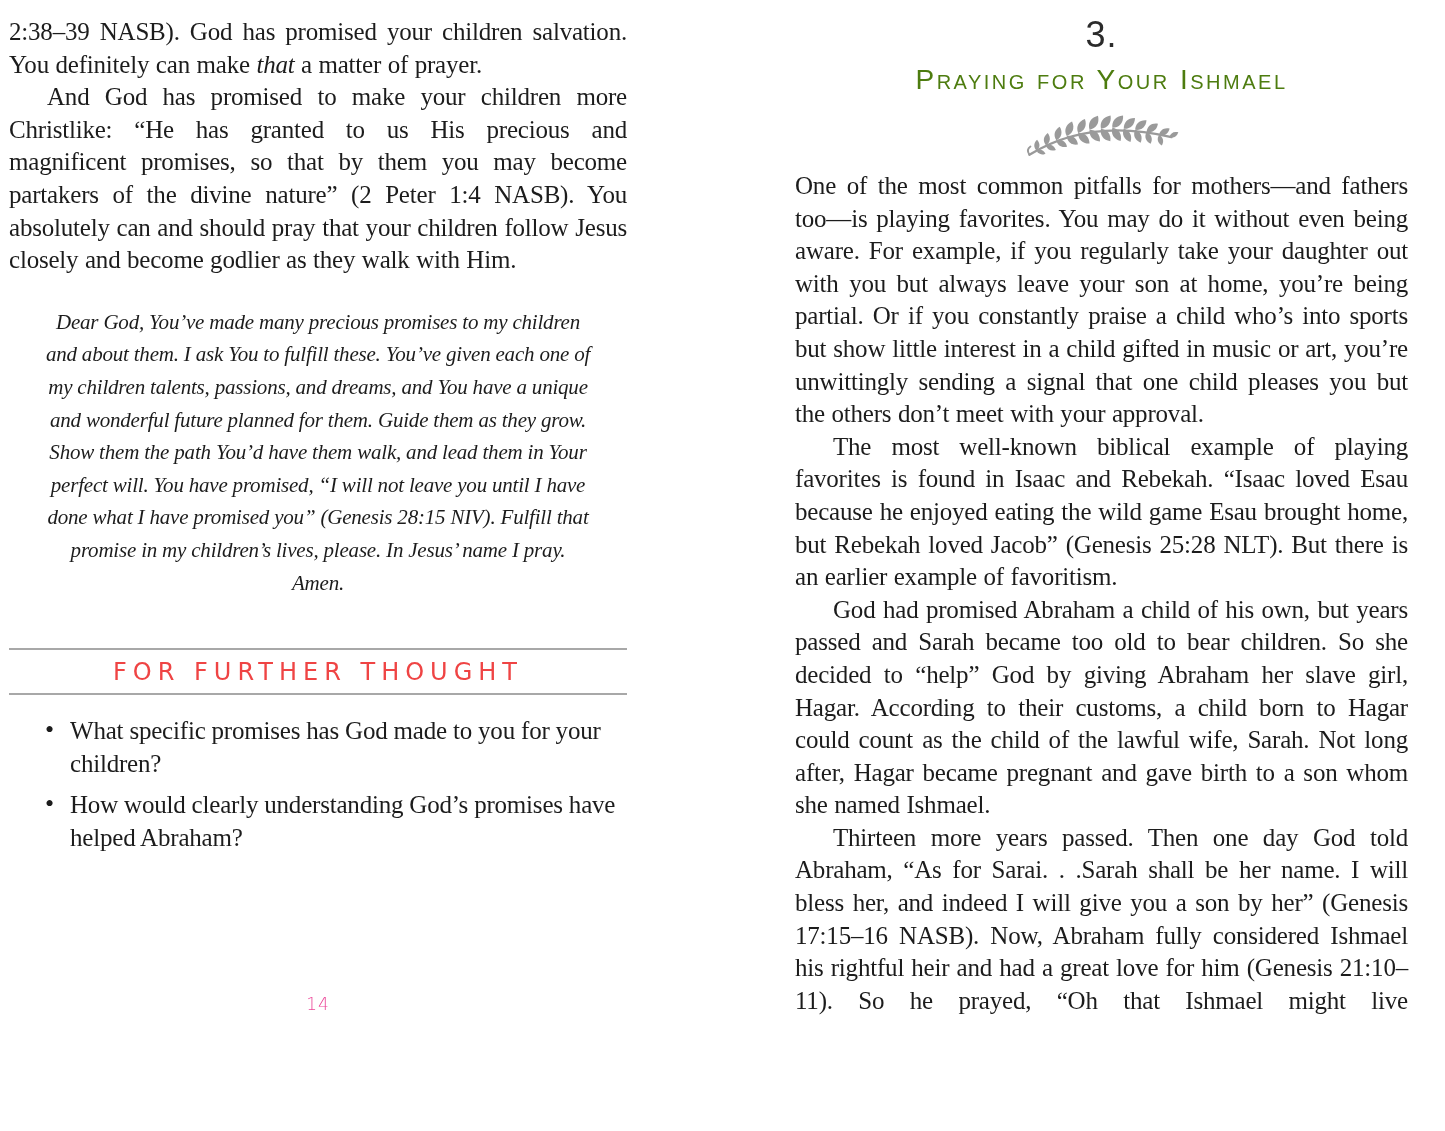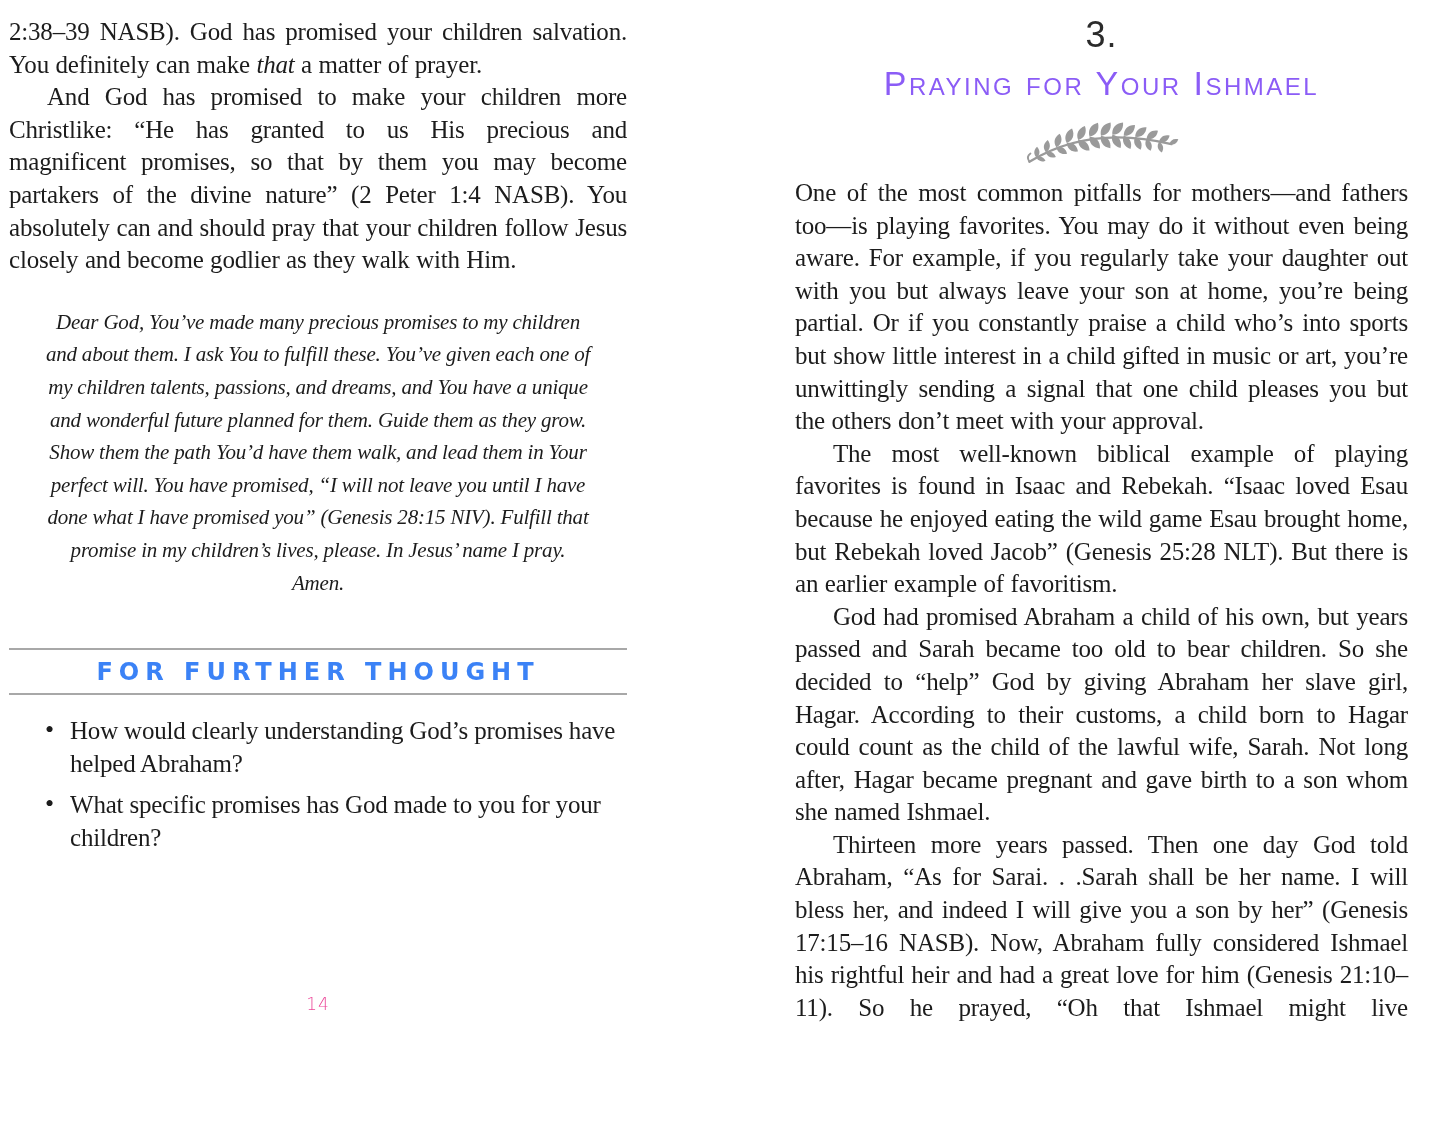--- a/index.html
+++ b/index.html
@@ -24,42 +24,42 @@
     font-size:21px; line-height:32.6px;
     margin:29px 36px 0 36px; letter-spacing:-0.2px;
   }
 
   .further {
     margin-top:49px;
     border-top:2px solid #a8a8a8; border-bottom:2px solid #a8a8a8;
     padding:8px 0 7px 0; text-align:center;
   }
   .further-heading {
-    font-family:"DejaVu Sans", sans-serif; font-weight:700;
-    font-size:24px; letter-spacing:6px; color:#3b82f6;
+    font-family:"DejaVu Sans", sans-serif; font-weight:400;
+    font-size:24px; letter-spacing:6px; color:#ef4444;
   }
 
   ul.questions { margin-top:20px; list-style:none; }
   ul.questions li {
     position:relative; padding-left:61px; margin-bottom:9px;
     font-size:25px; line-height:32.6px; text-align:left; letter-spacing:-0.2px;
   }
   ul.questions li::before {
     content:"\2022"; position:absolute; left:36px; top:-1px;
     font-size:26px; color:#1c1c1c;
   }
 
   .chapter-number {
     text-align:center; font-family:"Liberation Sans", sans-serif;
     font-weight:300; font-size:36px; letter-spacing:1px; color:#2b2b2b;
   }
   .chapter-title {
     text-align:center; font-family:"Liberation Sans", sans-serif;
-    font-weight:300; font-variant:small-caps; font-size:34px;
-    letter-spacing:2.5px; color:#8b5cf6; margin-top:8px;
+    font-weight:300; font-variant:small-caps; font-size:28px;
+    letter-spacing:2.5px; color:#4d7c0f; margin-top:8px;
   }
   .laurel { text-align:center; margin-top:10px; height:56px; }
 
   .chapter-body { margin-top:8px; }
 
   .page-number {
     position:absolute; bottom:8px; left:0; width:100%; text-align:center;
     font-family:"DejaVu Sans", sans-serif; font-weight:200;
     font-size:17px; letter-spacing:1px; color:#ec4899;
   }
@@ -71,22 +71,22 @@
   <p class="body"><span>2:38–39 NASB). God has promised your children salvation. You definitely can make </span><em>that</em><span> a matter of prayer.</span></p>
   <p class="body indent">And God has promised to make your children more Christlike: “He has granted to us His precious and magnificent promises, so that by them you may become partakers of the divine nature” (2 Peter 1:4 NASB). You absolutely can and should pray that your children follow Jesus closely and become godlier as they walk with Him.</p>
 
   <div class="prayer">Dear God, You’ve made many precious promises to my children and about them. I ask You to fulfill these. You’ve given each one of my children talents, passions, and dreams, and You have a unique and wonderful future planned for them. Guide them as they grow. Show them the path You’d have them walk, and lead them in Your perfect will. You have promised, “I will not leave you until I have done what I have promised you” (Genesis 28:15 NIV). Fulfill that promise in my children’s lives, please. In Jesus’ name I pray. Amen.</div>
 
   <div class="further">
     <div class="further-heading">FOR FURTHER THOUGHT</div>
   </div>
 
   <ul class="questions">
+    <li>What specific promises has God made to you for your children?</li>
     <li>How would clearly understanding God’s promises have helped Abraham?</li>
-    <li>What specific promises has God made to you for your children?</li>
   </ul>
 
   <div class="page-number">14</div>
 </div>
 
 <div class="page page-right">
   <div class="chapter-number">3.</div>
   <div class="chapter-title">Praying for Your Ishmael</div>
 
   <div class="laurel">

